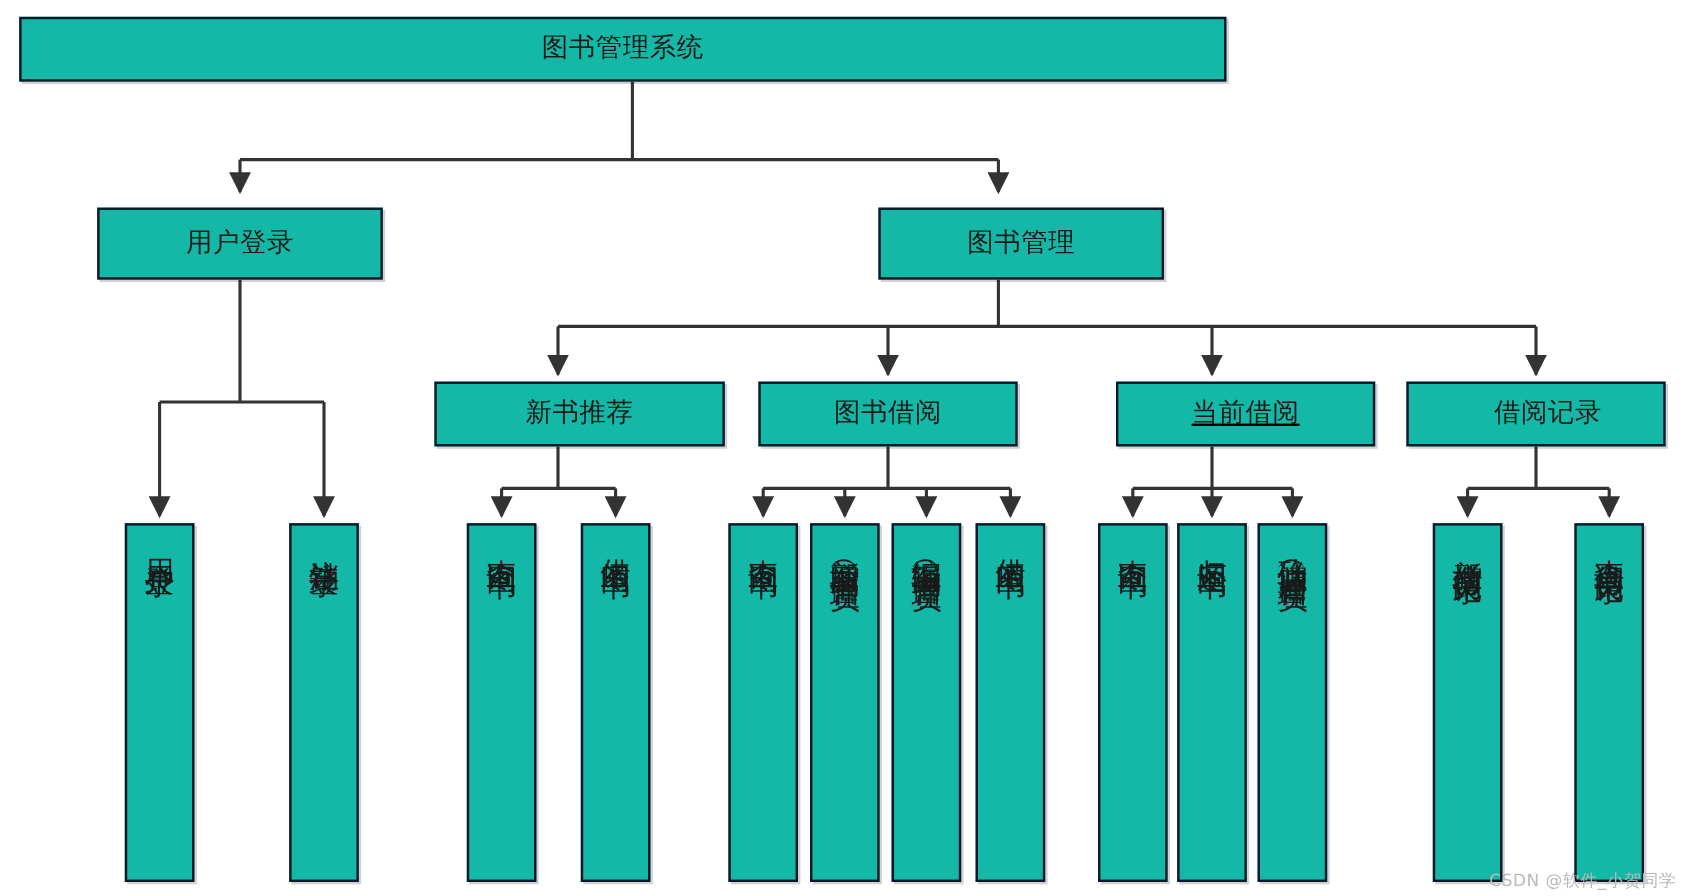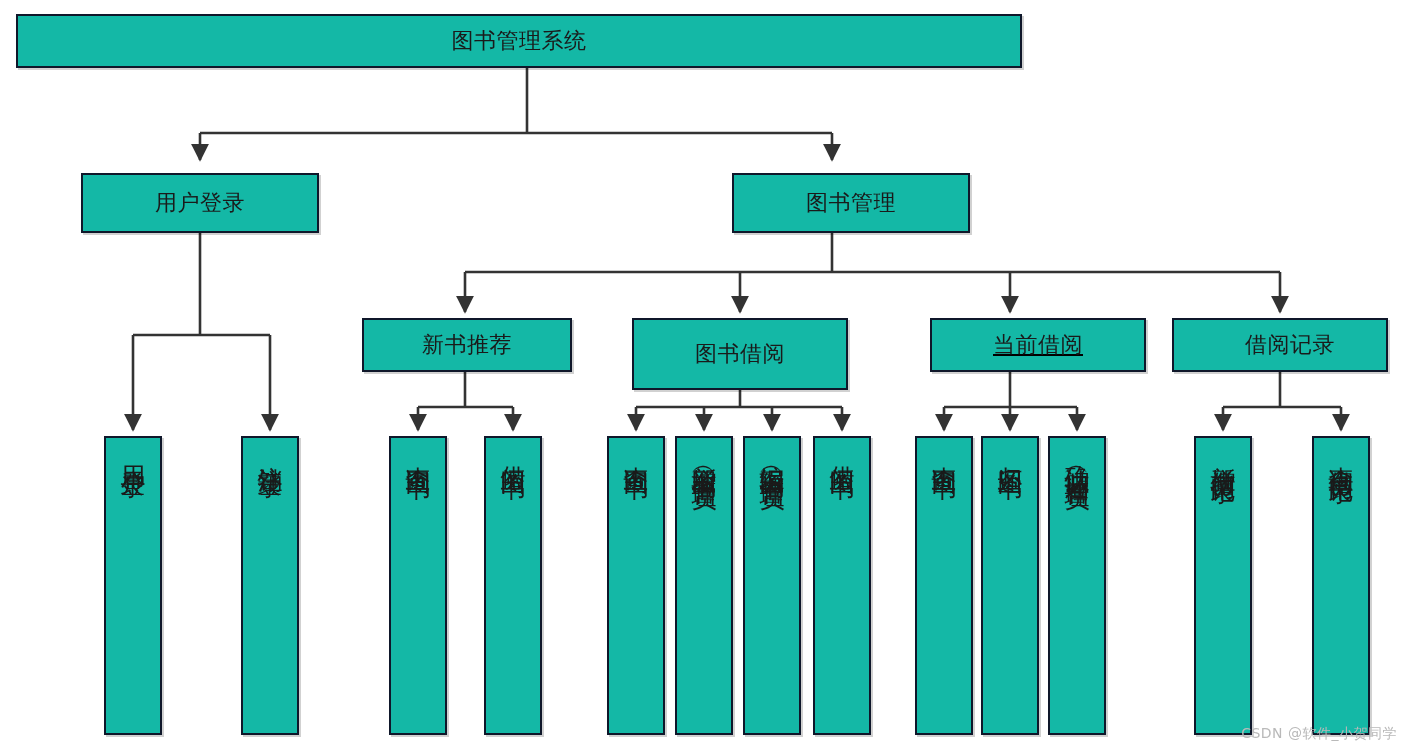--- a/index.html
+++ b/index.html
@@ -127,24 +127,24 @@
     <span class="label">图书管理系统</span>
   </div>
 
   <div class="node horiz" style="left:81px; top:173px; width:238px; height:60px;">
     <span class="label">用户登录</span>
   </div>
   <div class="node horiz" style="left:712px; top:173px; width:238px; height:60px;margin-left:20px;">
     <span class="label">图书管理</span>
   </div>
 
-  <div class="node horiz" style="left:362px; top:318px; width:210px; height:54px;">
+  <div class="node horiz" style="left:362px; top:318px; width:242px; height:54px;">
     <span class="label">新书推荐</span>
   </div>
-  <div class="node horiz" style="left:632px; top:318px; width:216px; height:72px;">
+  <div class="node horiz" style="left:632px; top:318px; width:216px; height:54px;">
     <span class="label">图书借阅</span>
   </div>
   <div class="node horiz" style="left:930px; top:318px; width:216px; height:54px;text-decoration:underline;">
     <span class="label">当前借阅</span>
   </div>
   <div class="node horiz" style="left:1172px; top:318px; width:216px; height:54px;padding-left:20px;">
     <span class="label">借阅记录</span>
   </div>
 
   <div class="node vert" style="left:104px; top:436px; width:58px; height:299px;">

